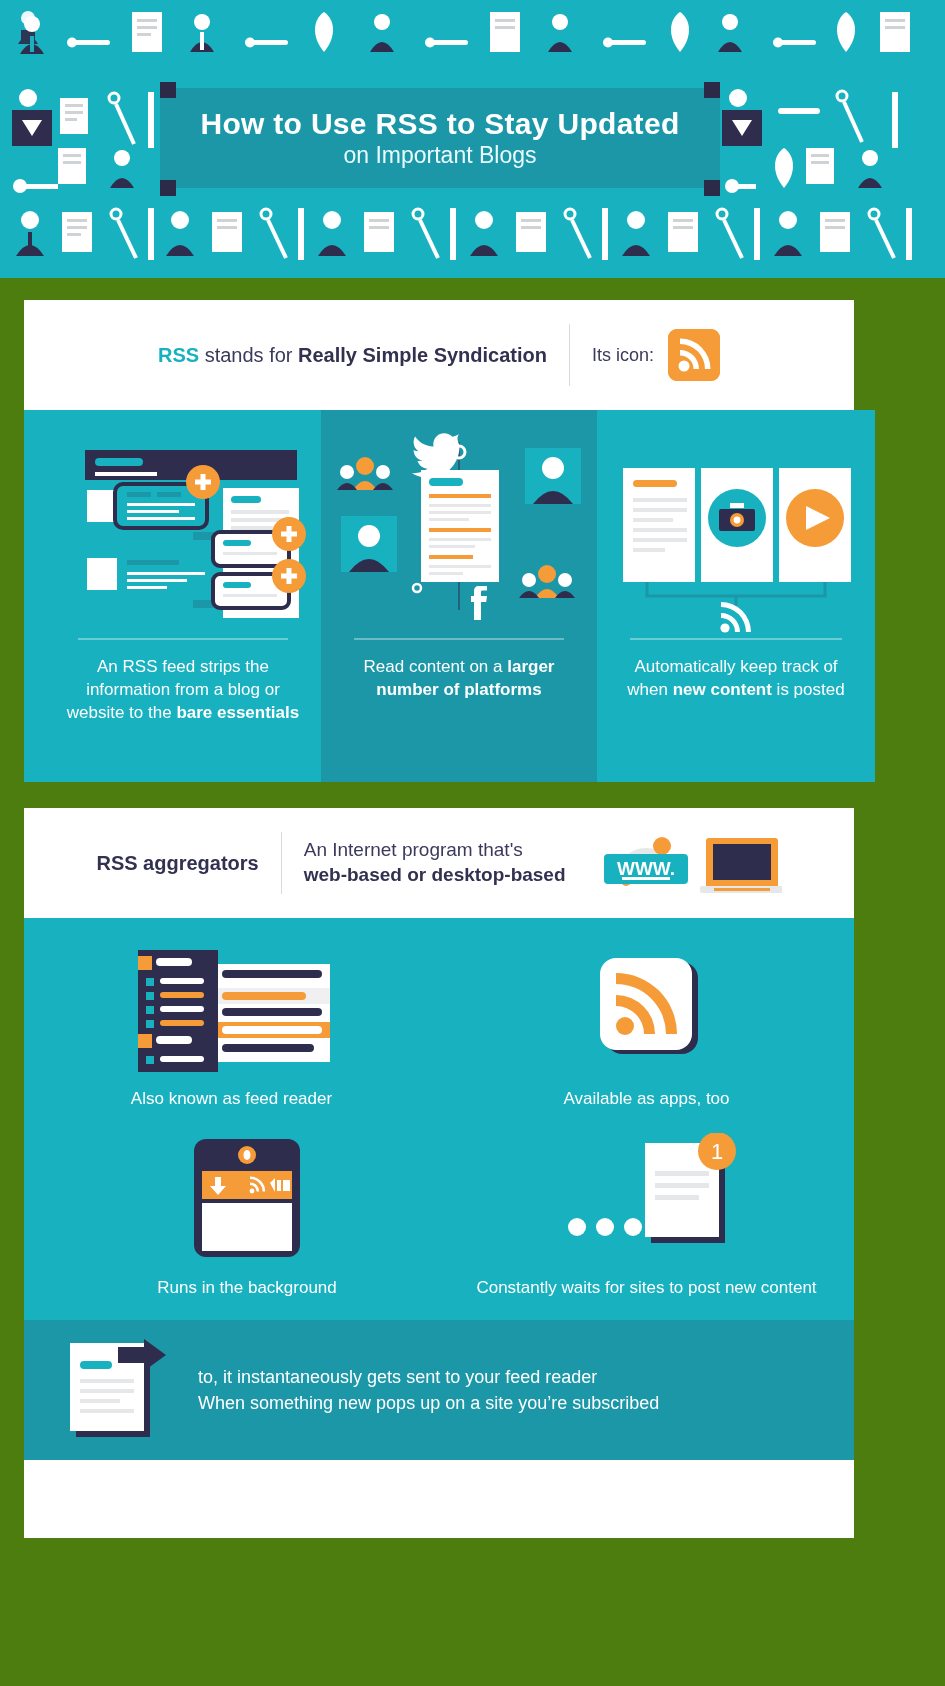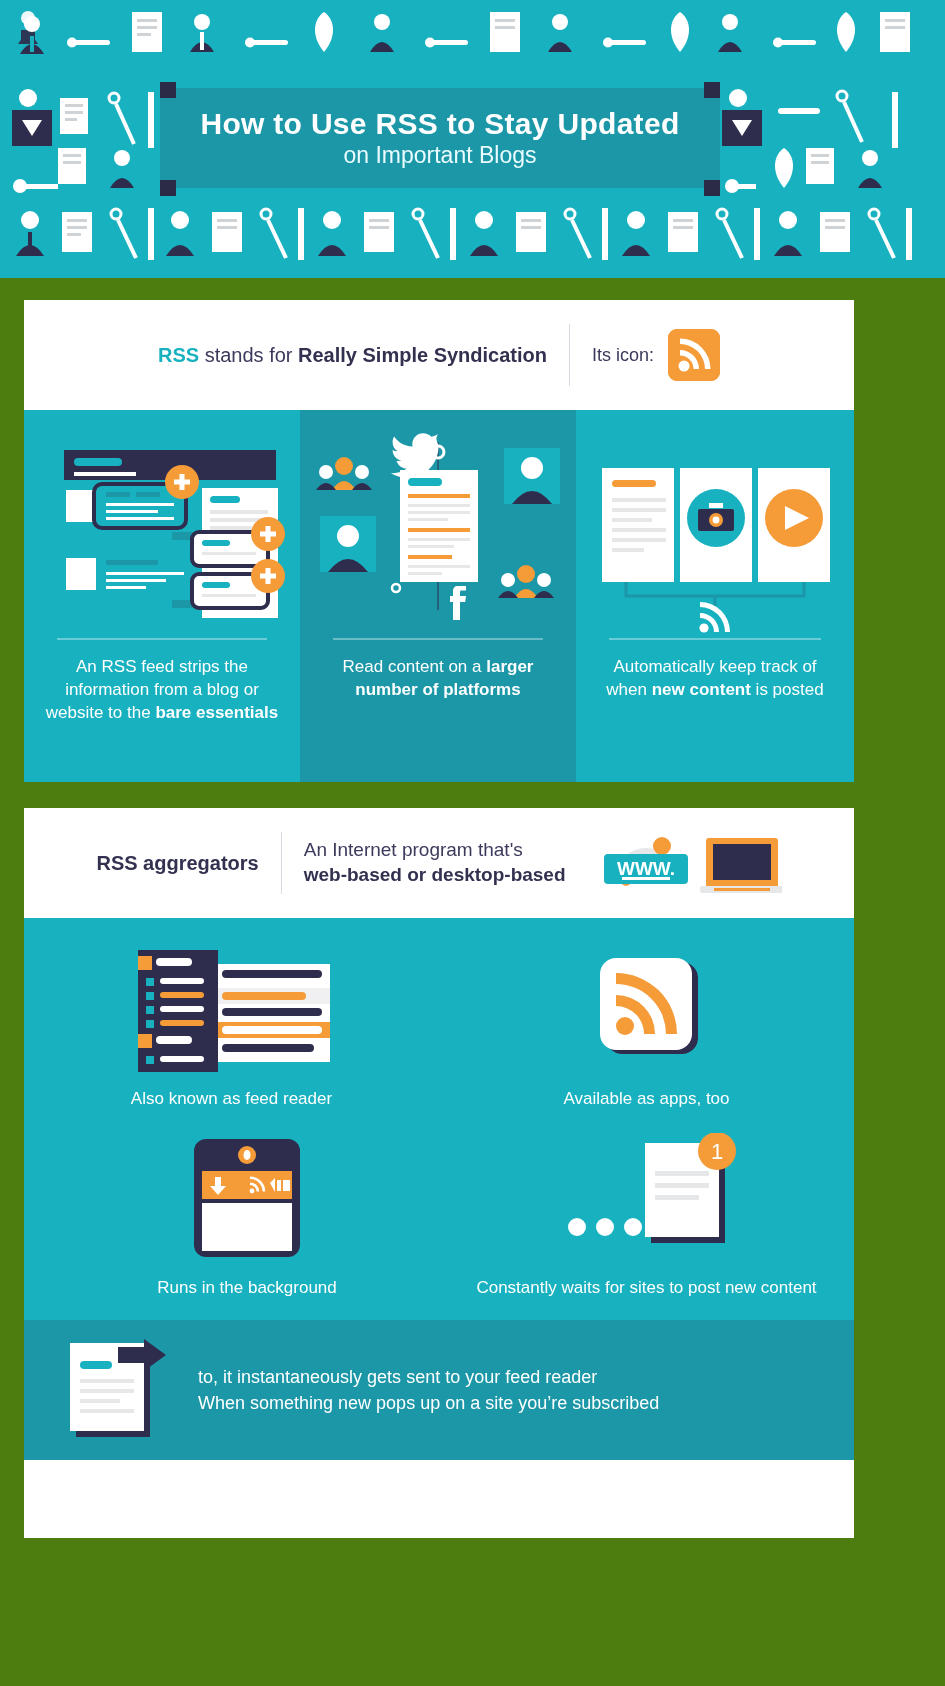--- a/index.html
+++ b/index.html
@@ -50,21 +50,21 @@
   .def-text .bold { font-weight: bold; color: #333150; }
   .def-div { width: 1px; height: 62px; background: #d9d9e2; margin: 0 22px; }
   .def-icon-label { font-size: 18px; color: #3b3a5c; margin-right: 14px; }
 
   .rss-badge {
     width: 52px; height: 52px; background: #f59b38; border-radius: 9px;
     position: relative;
   }
   .panels { display: flex; height: 372px; }
   .panel { position: relative; flex: 1; padding: 0; }
-  .panel.a { background: #17b1c0; }
+  .panel.a { background: #17b1c0; padding-left: 21px; }
   .panel.b { background: #1b97a8; }
   .panel.c { background: #17b1c0; }
   .panel-art { position: relative; height: 228px; }
   .panel-rule {
     width: 76%; height: 2px; background: rgba(255,255,255,.35);
     margin: 0 auto 16px auto;
   }
   .panel-cap {
     color: #ffffff; font-size: 17px; line-height: 1.35;
     text-align: center; padding: 0 18px; font-weight: 300;

